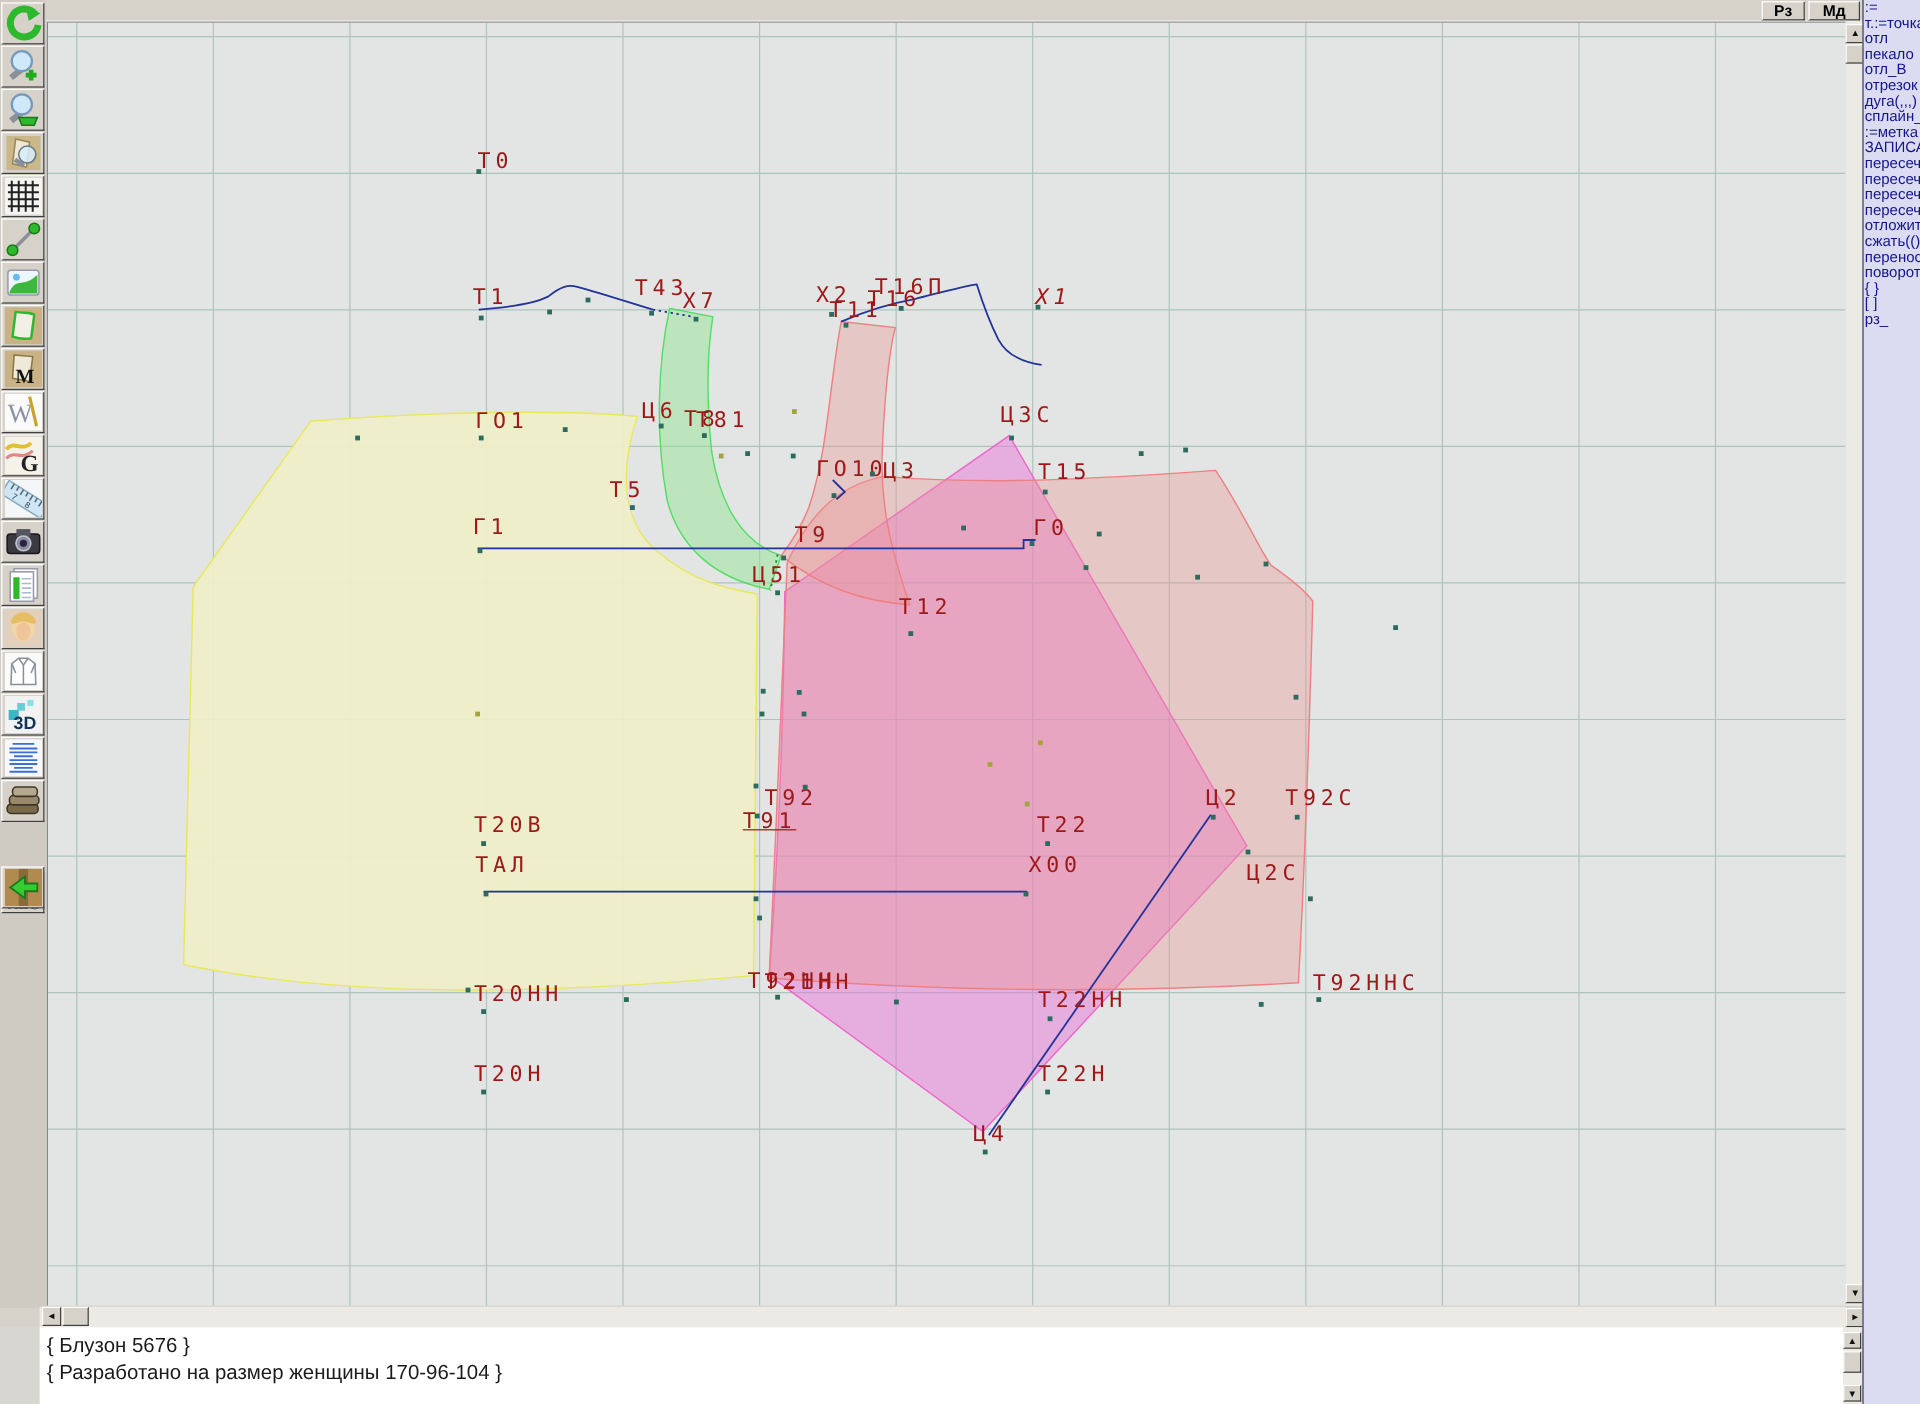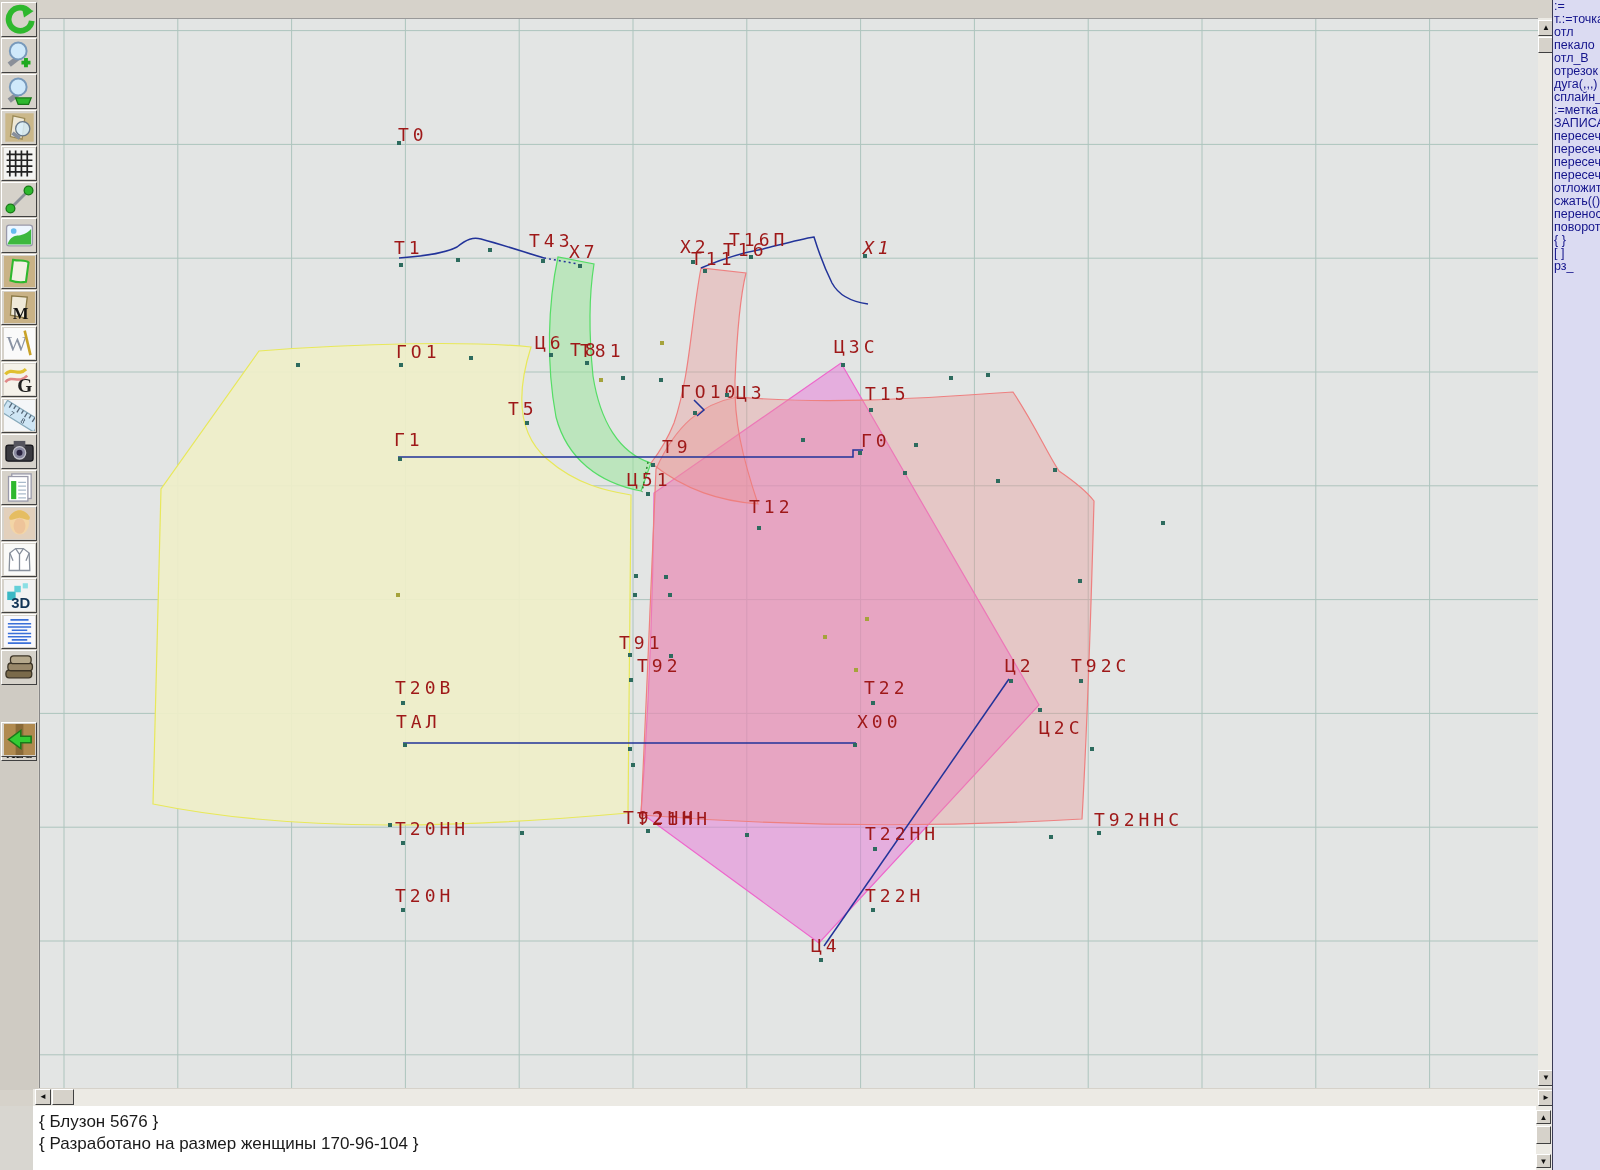--- a/index.html
+++ b/index.html
@@ -57,20 +57,24 @@
   #right-panel { position:absolute; left:1552px; top:0; width:48px; height:1170px;
     background:#dbdbf2; border-left:1px solid #3a3a55; overflow:hidden; }
   .rp-item { height:13px; line-height:13px; font-size:12.5px; color:#14148c;
     white-space:nowrap; overflow:hidden; padding-left:1px; cursor:default; }
 </style>
 </head>
 <body>
 
 <div id="app">
 
+  <div id="topbar">
+    <button class="tb-btn" style="left:1430px;width:36px;">Рз</button>
+    <button class="tb-btn" style="left:1469px;width:43px;">Мд</button>
+  </div>
 
   <div id="toolbar">
       <button class="tool-btn" style="top: 2px;">
         <span>
           <svg viewBox="0 0 24 24">
             <path d="M19.5 6 A9 9 0 1 0 21.5 13" fill="none" stroke="#2eb82e" stroke-width="4.5"></path>
             <path d="M13.5 1.5 L23 5.5 L15.5 10.5 Z" fill="#2eb82e"></path>
           </svg>
         </span>
       </button>
@@ -334,21 +338,21 @@
         <div class="pt-label" style="left: 794px; top: 318px;">ЦЗС</div>
         <div class="pt-label" style="left: 468px; top: 380px;">Т5</div>
         <div class="pt-label" style="left: 640px; top: 363px;">ГО10</div>
         <div class="pt-label" style="left: 679px; top: 364px; margin-left: 17px;">Ц3</div>
         <div class="pt-label" style="left: 825px; top: 365px;">Т15</div>
         <div class="pt-label" style="left: 354px; top: 411px;">Г1</div>
         <div class="pt-label" style="left: 622px; top: 418px;">Т9</div>
         <div class="pt-label" style="left: 821px; top: 412px;">Г0</div>
         <div class="pt-label" style="left: 587px; top: 451px;">Ц51</div>
         <div class="pt-label" style="left: 709px; top: 478px;">Т12</div>
-        <div class="pt-label" style="left: 579px; top: 614px;">Т91</div>
+        <div class="pt-label" style="left: 579px; top: 656px; text-decoration: underline;">Т91</div>
         <div class="pt-label" style="left: 597px; top: 637px;">Т92</div>
         <div class="pt-label" style="left: 965px; top: 637px;">Ц2</div>
         <div class="pt-label" style="left: 1031px; top: 637px;">Т92С</div>
         <div class="pt-label" style="left: 824px; top: 659px;">Т22</div>
         <div class="pt-label" style="left: 999px; top: 667px; margin-top: 32px;">Ц2С</div>
         <div class="pt-label" style="left: 355px; top: 659px;">Т20В</div>
         <div class="pt-label" style="left: 356px; top: 693px;">ТАЛ</div>
         <div class="pt-label" style="left: 817px; top: 693px;">Х00</div>
         <div class="pt-label" style="left: 355px; top: 800px;">Т20НН</div>
         <div class="pt-label" style="left: 583px; top: 789px;">Т92НН</div>

